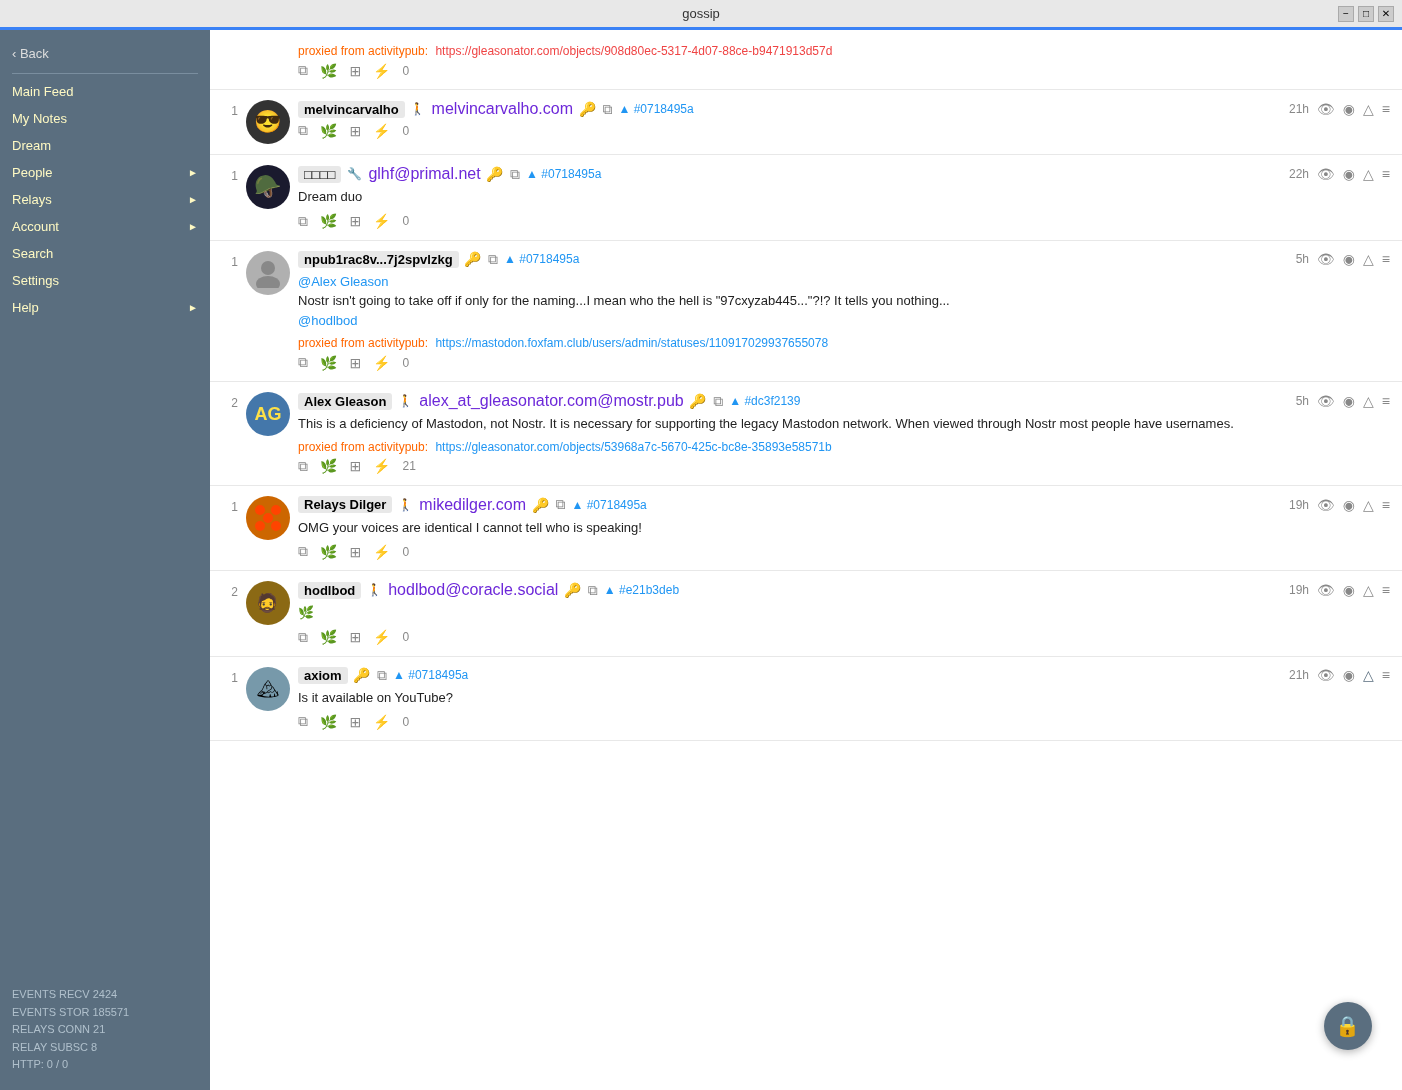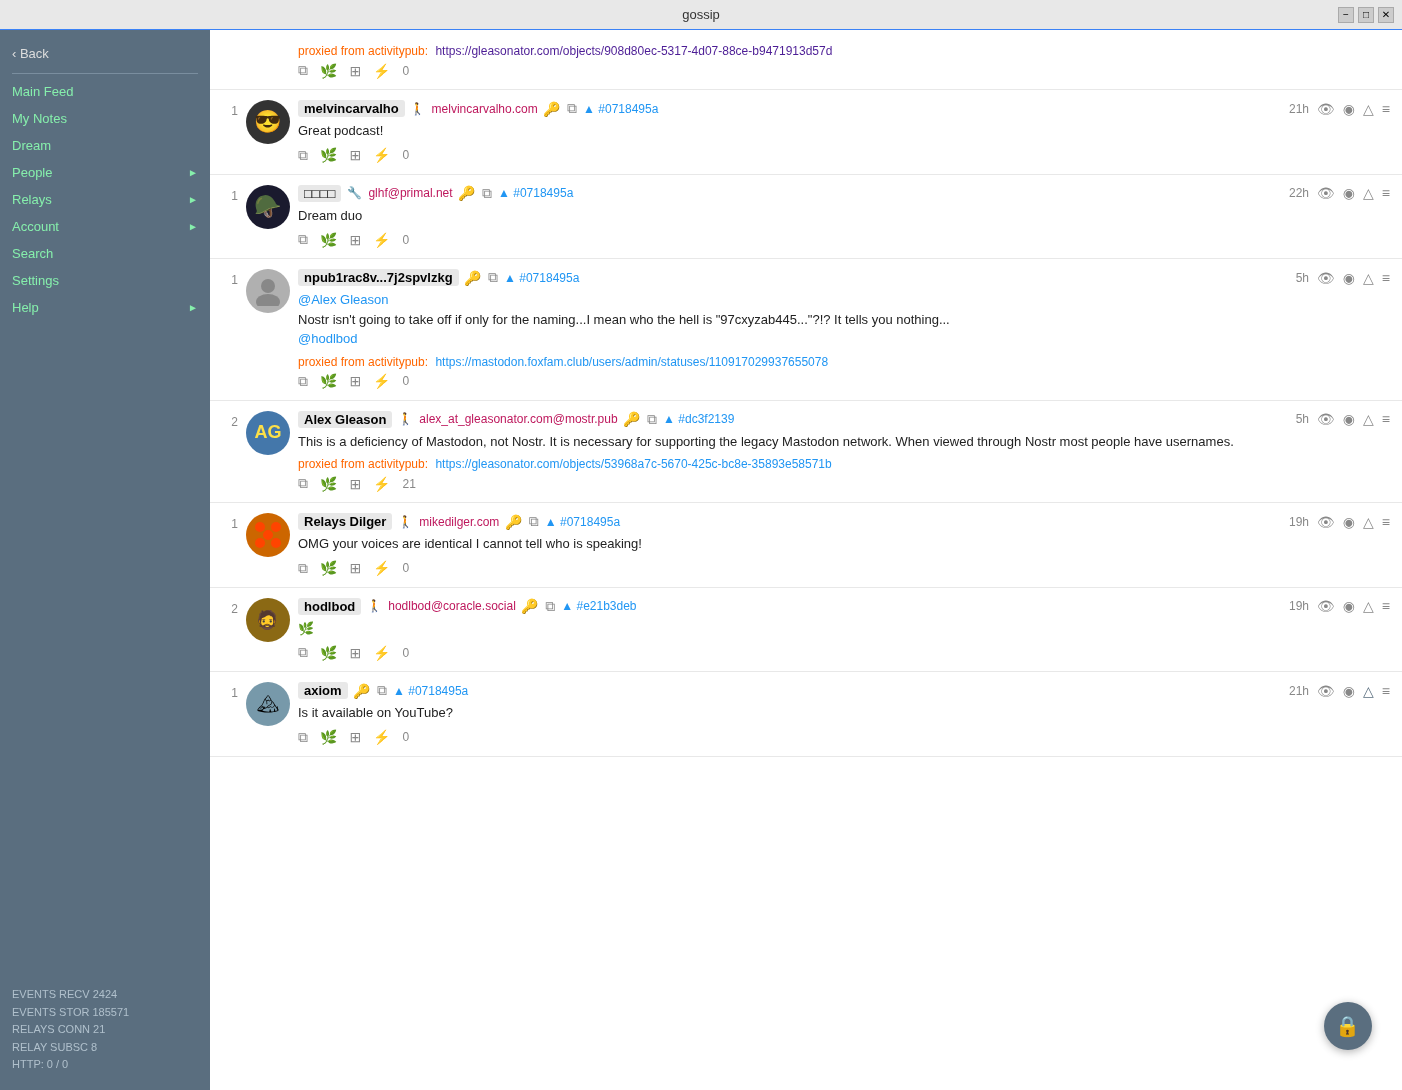--- a/index.html
+++ b/index.html
@@ -1,48 +1,48 @@
 <!DOCTYPE html>
 <html><head>
   <meta charset="utf-8">
   <style>
     * { box-sizing: border-box; margin: 0; padding: 0; }
     body { font-family: -apple-system, BlinkMacSystemFont, 'Segoe UI', sans-serif; font-size: 13px; background: #f0f0f0; display: flex; flex-direction: column; height: 1090px; width: 1402px; overflow: hidden; }
 
     
-    .titlebar { background: #e8e8e8; height: 30px; display: flex; align-items: center; justify-content: center; position: relative; border-bottom: 1px solid #3b82f6; }
+    .titlebar { background: #e8e8e8; height: 30px; display: flex; align-items: center; justify-content: center; position: relative; border-bottom: 3px solid #3b82f6; }
     .titlebar-title { font-size: 13px; color: #333; }
     .titlebar-controls { position: absolute; right: 8px; display: flex; gap: 4px; }
     .titlebar-btn { width: 16px; height: 16px; background: #ccc; border: 1px solid #aaa; font-size: 10px; display: flex; align-items: center; justify-content: center; cursor: pointer; }
 
     
     .main-layout { display: flex; flex: 1; height: calc(1090px - 30px); }
 
     
     .sidebar { width: 210px; background: #5a6e7f; color: #fff; display: flex; flex-direction: column; padding: 8px 0; flex-shrink: 0; }
     .sidebar-back { padding: 8px 12px 8px 12px; color: #ddd; cursor: pointer; font-size: 13px; display: flex; align-items: center; gap: 4px; }
     .sidebar-divider { border: none; border-top: 1px solid #7a8e9f; margin: 4px 12px; }
-    .sidebar-item { padding: 6px 12px; color: #86efac; cursor: pointer; font-size: 13px; display: flex; align-items: center; justify-content: space-between; }
+    .sidebar-item { padding: 6px 12px; color: #fef9c3; cursor: pointer; font-size: 13px; display: flex; align-items: center; justify-content: space-between; }
     .sidebar-item .arrow { font-size: 10px; }
 
     .sidebar-status { padding: 8px 12px; font-size: 11px; color: #b0c0cc; line-height: 1.6; margin-top: auto; }
     .sidebar-welcome { padding: 8px 12px; font-size: 11px; color: #b0c0cc; line-height: 1.5; }
 
     
     .content { flex: 1; background: #fff; overflow-y: auto; }
 
     
     .post-row { border-bottom: 1px solid #e8e8e8; padding: 10px 12px; display: flex; gap: 8px; position: relative; }
     .post-number { color: #888; font-size: 12px; width: 16px; text-align: right; flex-shrink: 0; padding-top: 4px; }
     .post-avatar { width: 44px; height: 44px; border-radius: 50%; background: #ccc; flex-shrink: 0; object-fit: cover; overflow: hidden; display: flex; align-items: center; justify-content: center; font-size: 18px; }
     .post-body { flex: 1; min-width: 0; }
     .post-header { display: flex; align-items: center; gap: 6px; flex-wrap: wrap; margin-bottom: 4px; }
     .post-username { font-weight: bold; font-size: 13px; background: #e8e8e8; padding: 1px 6px; border-radius: 3px; }
     .post-icon { color: #888; font-size: 12px; }
-    .post-domain { color: #be185d; font-size: 12px; }
+    .post-domain { color: #6d28d9; font-size: 16px; }
     .post-actions-right { margin-left: auto; display: flex; align-items: center; gap: 8px; }
     .post-time { color: #888; font-size: 12px; }
     .post-tag { color: #2196F3; font-size: 12px; }
     .action-icon { color: #888; font-size: 14px; cursor: pointer; }
 
     .post-content { font-size: 13px; color: #222; line-height: 1.5; margin-bottom: 6px; }
     .post-mention { color: #2196F3; }
     .post-proxied { margin: 4px 0; font-size: 12px; color: #888; }
     .post-proxied span { color: #ff6600; }
     .post-proxied a { color: #2196F3; text-decoration: none; word-break: break-all; }
@@ -115,21 +115,21 @@
   </div>
 
   <div class="content">
 
     <div class="post-row">
       <div style="width:16px; flex-shrink:0;"></div>
       <div style="width:44px; flex-shrink:0;"></div>
       <div class="post-body">
         <div class="post-proxied">
           <span style="color:#ff6600;">proxied from activitypub:</span>
-          <a href="#" style="color:#4c1d95; text-decoration:none; font-size:12px; margin-left:4px;">https://gleasonator.com/objects/908d80ec-5317-4d07-88ce-b9471913d57d</a>
+          <a href="#" style="color:#ef4444; text-decoration:none; font-size:12px; margin-left:4px;">https://gleasonator.com/objects/908d80ec-5317-4d07-88ce-b9471913d57d</a>
         </div>
         <div class="post-footer">
           <span class="footer-icon">⧉</span>
           <span class="footer-icon">🌿</span>
           <span class="footer-icon">⊞</span>
           <span class="footer-icon">⚡</span>
           <span class="zap-count">0</span>
         </div>
       </div>
     </div>
@@ -146,21 +146,20 @@
           <span class="action-icon">⧉</span>
           <span class="post-tag">▲ #0718495a</span>
           <div class="post-actions-right">
             <span class="post-time">21h</span>
             <span class="action-icon">👁</span>
             <span class="action-icon">◉</span>
             <span class="action-icon">△</span>
             <span class="action-icon">≡</span>
           </div>
         </div>
-        <div class="post-content">Great podcast!</div>
         <div class="post-footer">
           <span class="footer-icon">⧉</span>
           <span class="footer-icon">🌿</span>
           <span class="footer-icon">⊞</span>
           <span class="footer-icon">⚡</span>
           <span class="zap-count">0</span>
         </div>
       </div>
     </div>
 

